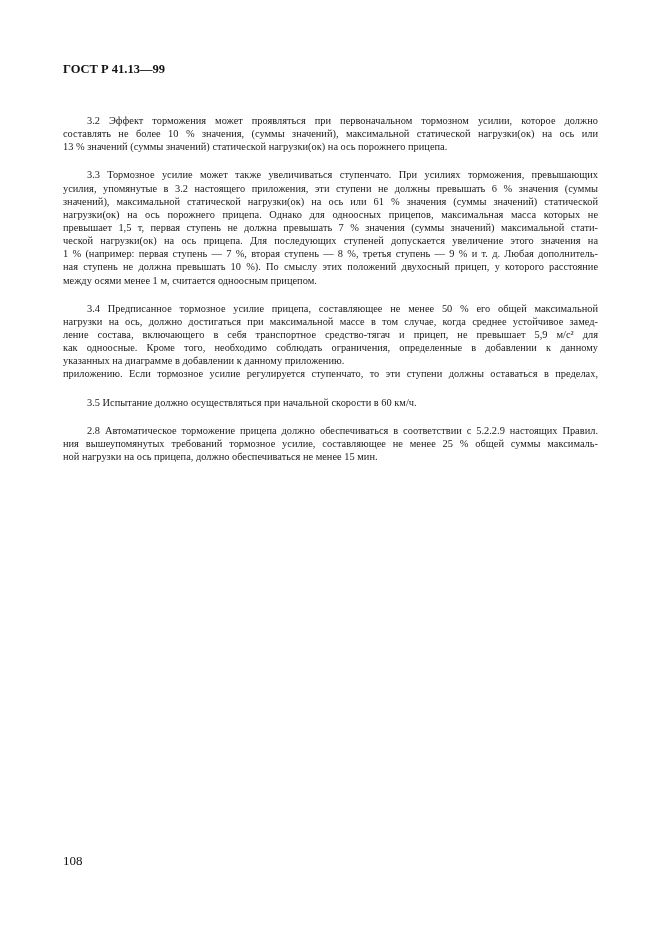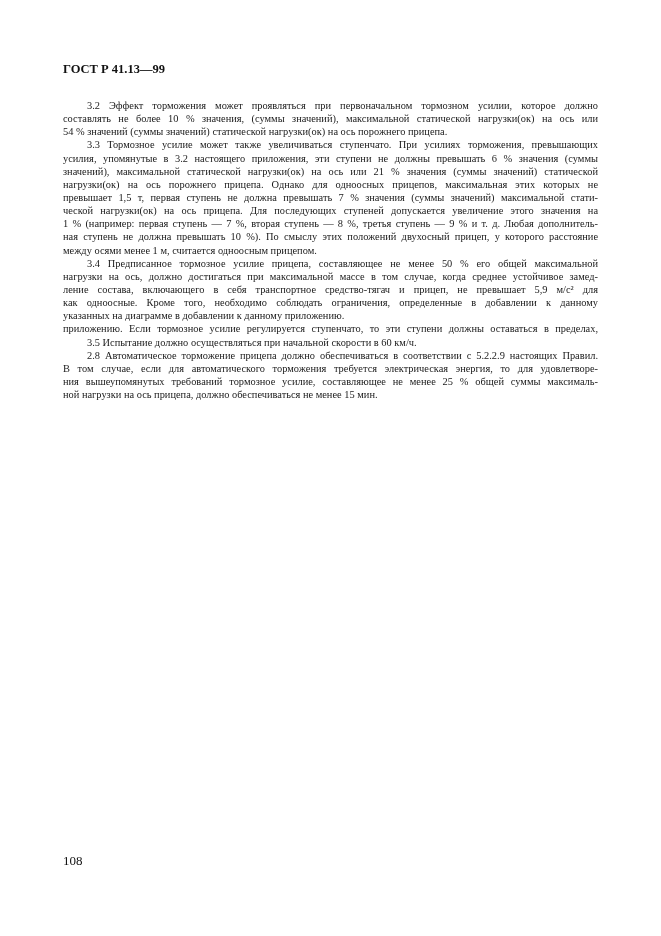--- a/index.html
+++ b/index.html
@@ -43,20 +43,21 @@
     }
     .line {
       display: block;
       white-space: nowrap;
       text-align: justify;
       text-align-last: justify;
       height: 13.15px;
     }
     .line.indent {
       padding-left: 24px;
+      margin-top: 15px;
     }
     .line.last {
       text-align-last: left;
     }
     .page-number {
       position: absolute;
       left: 63px;
       top: 853px;
       font-size: 13px;
       color: #111;
@@ -66,28 +67,28 @@
 <body>
 
 <div class="page">
   <div class="header">ГОСТ Р 41.13—99</div>
 
   <div class="body-text">
 
     <div>
       <span class="line indent">3.2 Эффект торможения может проявляться при первоначальном тормозном усилии, которое должно</span>
       <span class="line">составлять  не  более 10 % значения, (суммы значений), максимальной статической нагрузки(ок) на ось или</span>
-      <span class="line last">54 % значений (суммы значений) статической нагрузки(ок) на ось порожнего прицепа.</span>
+      <span class="line last">13 % значений (суммы значений) статической нагрузки(ок) на ось порожнего прицепа.</span>
     </div>
 
     <div>
       <span class="line indent">3.3 Тормозное усилие может также увеличиваться ступенчато. При усилиях торможения, превышающих</span>
       <span class="line">усилия, упомянутые в 3.2 настоящего приложения, эти ступени не должны превышать 6 % значения (суммы</span>
-      <span class="line">значений), максимальной статической нагрузки(ок) на ось или 21 % значения (суммы значений)  статической</span>
-      <span class="line">нагрузки(ок) на ось порожнего прицепа. Однако для одноосных прицепов, максимальная этих которых не</span>
+      <span class="line">значений), максимальной статической нагрузки(ок) на ось или 61 % значения (суммы значений)  статической</span>
+      <span class="line">нагрузки(ок) на ось порожнего прицепа. Однако для одноосных прицепов, максимальная масса которых не</span>
       <span class="line">превышает 1,5 т, первая ступень не должна превышать 7 % значения (суммы значений) максимальной  стати-</span>
       <span class="line">ческой  нагрузки(ок)  на ось   прицепа. Для последующих ступеней допускается увеличение этого значения на</span>
       <span class="line">1 % (например: первая ступень — 7 %, вторая ступень — 8 %, третья ступень — 9 % и т. д. Любая дополнитель-</span>
       <span class="line">ная ступень не должна превышать 10 %). По смыслу этих положений двухосный прицеп, у которого расстояние</span>
       <span class="line last">между осями менее 1 м, считается одноосным прицепом.</span>
     </div>
 
     <div>
       <span class="line indent">3.4 Предписанное тормозное усилие прицепа, составляющее не менее 50 % его общей максимальной</span>
       <span class="line">нагрузки на ось, должно достигаться при максимальной массе в том случае, когда среднее устойчивое замед-</span>
@@ -96,20 +97,19 @@
       <span class="line last">указанных на диаграмме в добавлении к данному приложению.</span>
       <span class="line">приложению. Если тормозное усилие регулируется ступенчато, то эти ступени должны оставаться в пределах,</span>
     </div>
 
     <div>
       <span class="line indent last">3.5 Испытание должно осуществляться при начальной скорости в 60 км/ч.</span>
     </div>
 
     <div>
       <span class="line indent">2.8 Автоматическое торможение прицепа должно обеспечиваться в соответствии с 5.2.2.9 настоящих Правил.</span>
-      <span class="line">В том случае, если для автоматического торможения требуется электрическая энергия, то для удовлетворе-</span>
       <span class="line">ния вышеупомянутых требований тормозное усилие, составляющее не менее 25 % общей суммы максималь-</span>
       <span class="line last">ной нагрузки на ось прицепа, должно обеспечиваться не менее 15 мин.</span>
     </div>
   </div>
 
   <div class="page-number">108</div>
 </div>
 
 </body></html>

